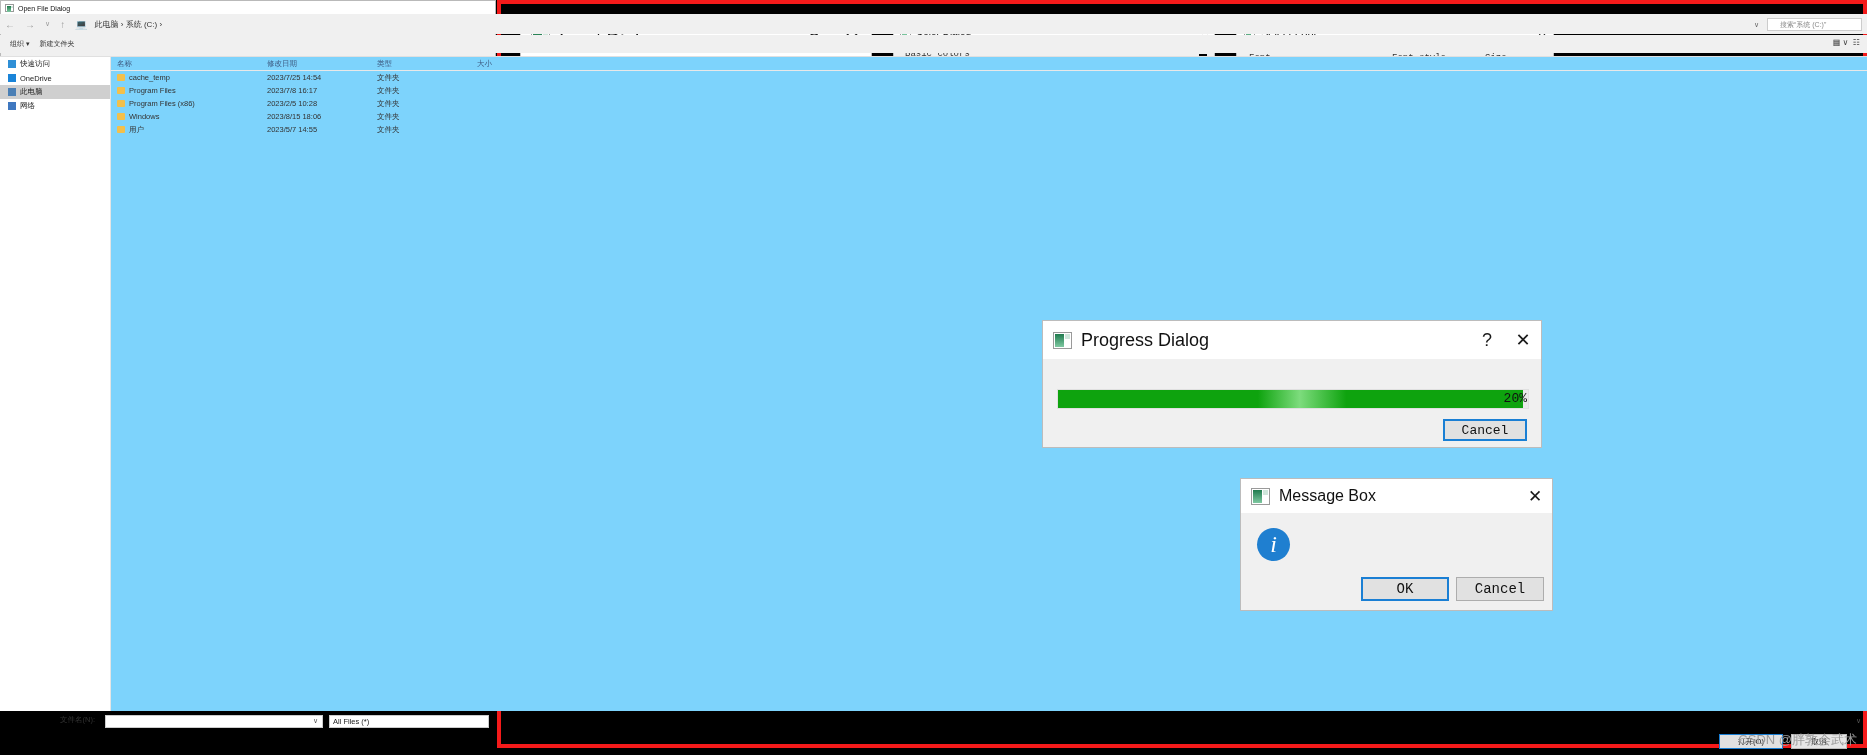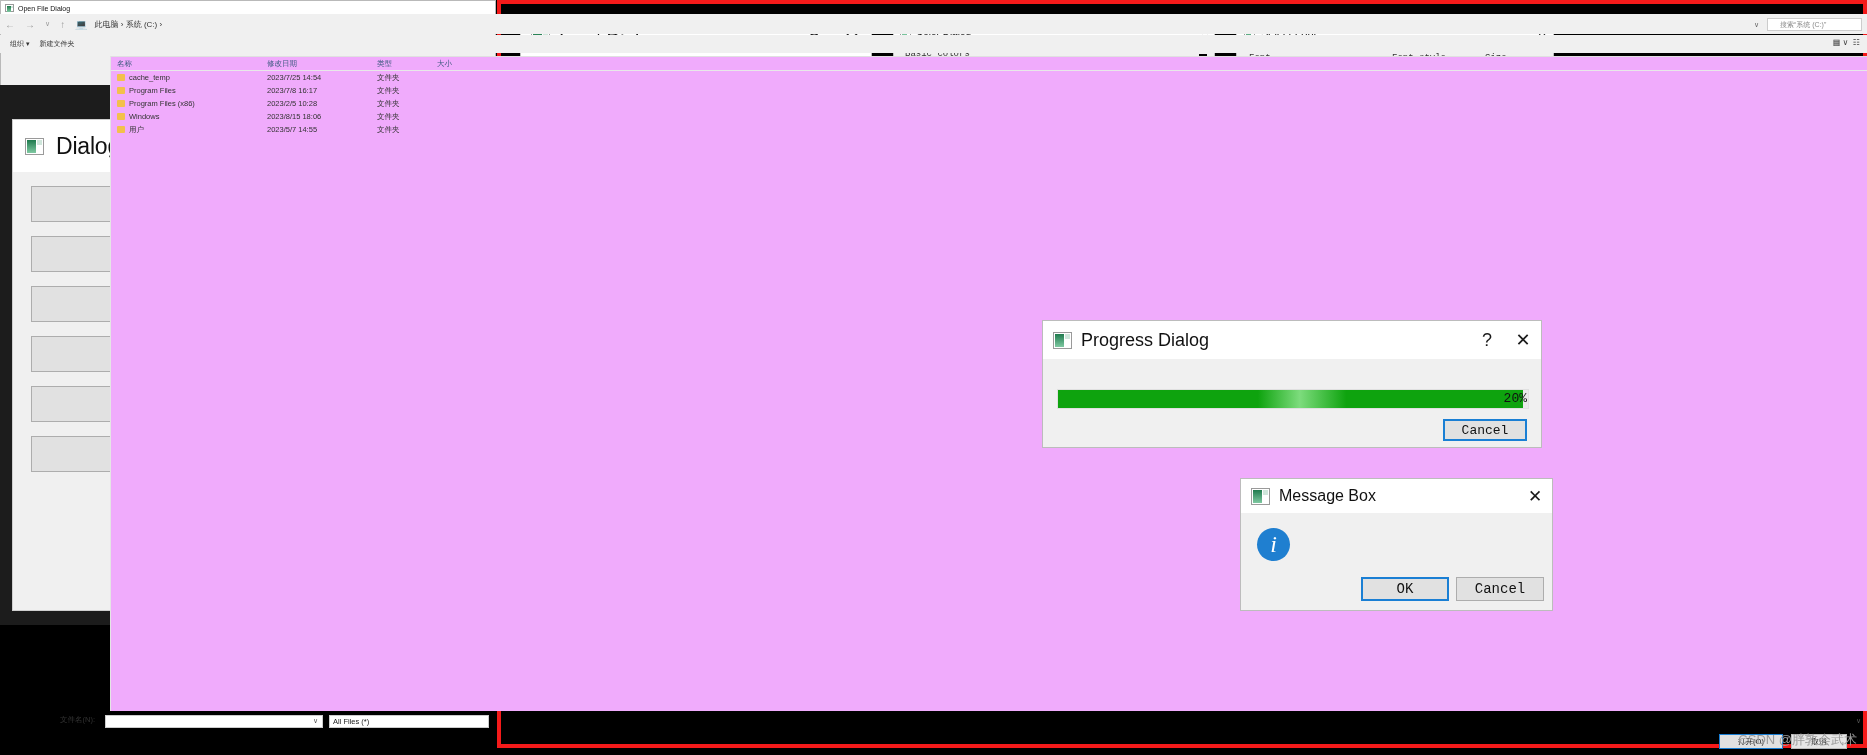--- a/index.html
+++ b/index.html
@@ -291,21 +291,21 @@
      background:#f0f0f0; display:flex; align-items:center; }
   .tbitem { font-size:7px; color:#333; margin-left:10px; }
   #of-viewbtns { position:absolute; right:7px; top:38px; font-size:8px; color:#444; }
   #of-sidebar { position:absolute; left:0; top:56px; width:110px; bottom:44px;
      background:#fff; border-top:1px solid #e0e0e0; }
   .sbitem { display:flex; align-items:center; height:14px; font-size:7.5px;
      color:#222; padding-left:8px; }
   .sbitem.active { background:#cfcfcf; }
   .sbico { width:8px; height:8px; margin-right:4px; flex:0 0 auto; }
   #of-files { position:absolute; left:110px; top:56px; right:0; bottom:44px;
-     background:#f0abfc; border-left:1px solid #e5e5e5; border-top:1px solid #e0e0e0; }
+     background:#7dd3fc; border-left:1px solid #e5e5e5; border-top:1px solid #e0e0e0; }
   #of-colhdr { display:flex; height:14px; align-items:center;
      border-bottom:1px solid #e8e8e8; font-size:7.5px; color:#3d5a80; }
   #of-colhdr div { padding-left:6px; }
   .frow { display:flex; height:13px; align-items:center; font-size:7.5px; color:#333; }
   .frow div { padding-left:6px; }
   .folder-ico { width:8px; height:7px; background:#f3c04b; border-radius:1px;
      margin-right:4px; flex:0 0 auto; }
   #of-fname-lbl { position:absolute; left:60px; bottom:30px; font-size:7.5px; color:#333; }
   #of-fname {
     position:absolute; left:105px; bottom:27px; width:218px; height:13px;
@@ -650,26 +650,44 @@
     <span class="navico" style="color:#4a7fb5;">💻</span>
     <span id="of-crumb">此电脑  ›  系统 (C:)  ›</span>
   </div>
   <span id="of-crumb-drop">∨</span>
   <div id="of-search">搜索“系统 (C:)”</div>
   <div id="of-toolbar">
     <span class="tbitem">组织 ▾</span>
     <span class="tbitem">新建文件夹</span>
   </div>
   <div id="of-viewbtns">▦ ∨&nbsp;&nbsp;☷</div>
+  <div id="of-sidebar">
+      <div class="sbitem">
+        <span class="sbico" style="background: rgb(47, 143, 214);"></span>
+        <span>快速访问</span>
+      </div>
+      <div class="sbitem">
+        <span class="sbico" style="background: rgb(26, 132, 216);"></span>
+        <span>OneDrive</span>
+      </div>
+      <div class="sbitem active">
+        <span class="sbico" style="background: rgb(74, 127, 181);"></span>
+        <span>此电脑</span>
+      </div>
+      <div class="sbitem">
+        <span class="sbico" style="background: rgb(63, 120, 192);"></span>
+        <span>网络</span>
+      </div>
+    </div>
   <div id="of-files">
     <div id="of-colhdr">
         <div style="width: 150px;">名称</div>
         <div style="width: 110px;">修改日期</div>
         <div style="width: 60px;">类型</div>
-        <div style="width: 50px;">大小</div>
+        <div style="width: 50px; margin-left: 40px;">大小</div>
       </div>
     <div id="of-rows">
         <div class="frow">
           <div style="width: 150px; display: flex; align-items: center;">
             <span class="folder-ico"></span>
             <span>cache_temp</span>
           </div>
           <div style="width: 110px;">2023/7/25 14:54</div>
           <div style="width: 60px;">文件夹</div>
           <div style="width: 50px;"></div>

